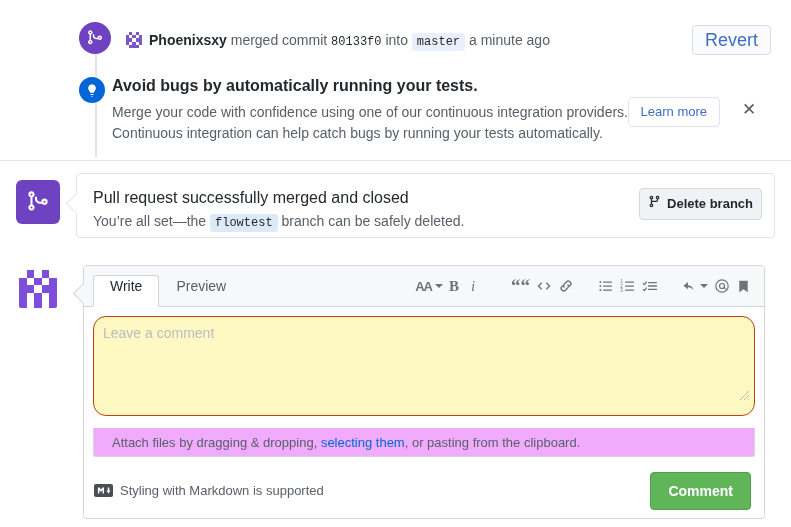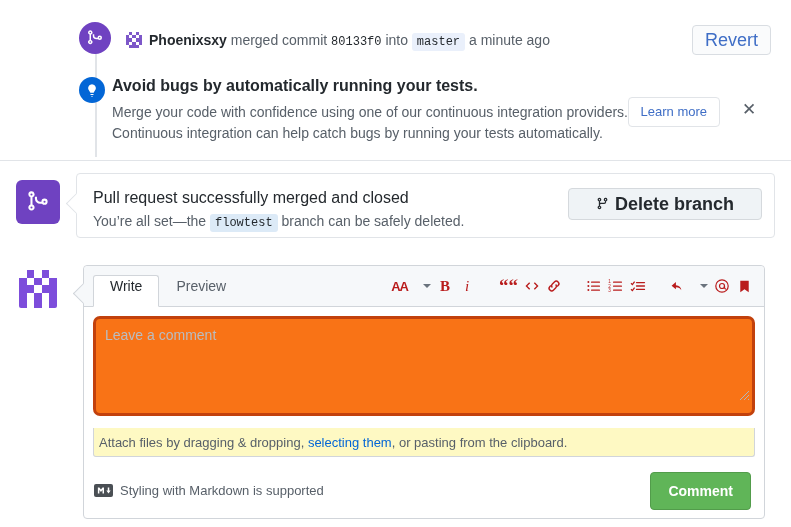--- a/index.html
+++ b/index.html
@@ -128,21 +128,21 @@
     font-size: 14px; color: #586069; line-height: 20px; white-space: nowrap;
   }
   .flow-badge {
     font-family: "Liberation Mono", monospace; font-size: 12px;
     background: #dceaf7; color: #24292e;
     padding: 2px 5px; border-radius: 3px;
   }
   .delete-branch {
     position: absolute; right: 12px; top: 14px;
     display: flex; align-items: center; gap: 6px;
-    padding: 6px 27px; font-size: 18px; font-weight: bold;
+    padding: 6px 8px; font-size: 13px; font-weight: bold;
     color: #24292e; background: #eff3f6;
     border: 1px solid #d5d9dd; border-radius: 4px;
     cursor: pointer; line-height: 18px;
   }
 
   
   .form-avatar {
     position: absolute; left: 18px; top: 269px;
     width: 40px; height: 40px; border-radius: 3px;
     background: #fff; overflow: hidden; border: 1px solid #fff;
@@ -172,55 +172,54 @@
     background: #fff; color: #24292e;
     border: 1px solid #d1d5da; border-bottom-color: #fff;
     border-radius: 3px 3px 0 0;
   }
   .toolbar {
     position: absolute; right: 9px; top: 8px;
     display: flex; align-items: center; color: #6a737d;
   }
   .tb-group { display: flex; align-items: center; }
   .tb-btn {
-    display: flex; align-items: center; justify-content: center;
+    display: flex; align-items: center; 
     height: 24px; min-width: 22px; padding: 0 3px; cursor: pointer;
-    color: #b91c1c;
-    gap: 12px;
+    color: #737373;
   }
   .tb-gap { width: 18px; }
   .caret {
     display: inline-block; width: 0; height: 0; margin-left: 3px;
     border-left: 4px solid transparent; border-right: 4px solid transparent;
     border-top: 4px solid #6a737d;
   }
   .aa { font-size: 13px; font-weight: bold; letter-spacing: -1px; }
   .bold-i { font-size: 15px; font-weight: bold; font-family: "Liberation Serif", serif; }
   .ital-i { font-size: 15px; font-style: italic; font-family: "Liberation Serif", serif; }
   .quote-g { font-size: 19px; font-weight: bold; line-height: 10px; font-family: "Liberation Serif", serif; }
 
   .editor-area { padding: 9px 9px 0; }
   .ta {
     width: 100%; height: 100px;
-    border: 3px solid #c2410c; border-radius: 7px;
-    background: #f97316; resize: none;
+    border: 1px solid #c2410c; border-radius: 13px;
+    background: #fef9c3; resize: none;
     font-size: 14px; font-family: "Liberation Sans", sans-serif;
     color: #24292e; padding: 8px 9px; outline: none;
   }
   .ta::placeholder { color: #b9bdc2; }
   .resize-grip {
     position: absolute; right: 14px; bottom: 117px;
     width: 12px; height: 12px; pointer-events: none;
   }
   .attach-bar {
     position: absolute; left: 9px; right: 9px; top: 162px;
-    height: 29px; background: #fef9c3;
+    height: 29px; background: #f0abfc;
     border: 1px solid #d1d5da; border-top: none;
     border-radius: 0 0 3px 3px;
-    display: flex; align-items: center; padding-left: 5px;
+    display: flex; align-items: center; padding-left: 18px;
     font-size: 13px; color: #586069;
   }
   .attach-bar a { color: #0366d6; text-decoration: none; }
   .form-actions {
     position: absolute; left: 0; right: 0; bottom: 0; height: 55px;
     display: flex; align-items: center; padding: 0 13px 0 10px; gap: 20px;
   }
   .md-note {
     display: flex; align-items: center; gap: 7px;
     font-size: 13px; color: #586069;

